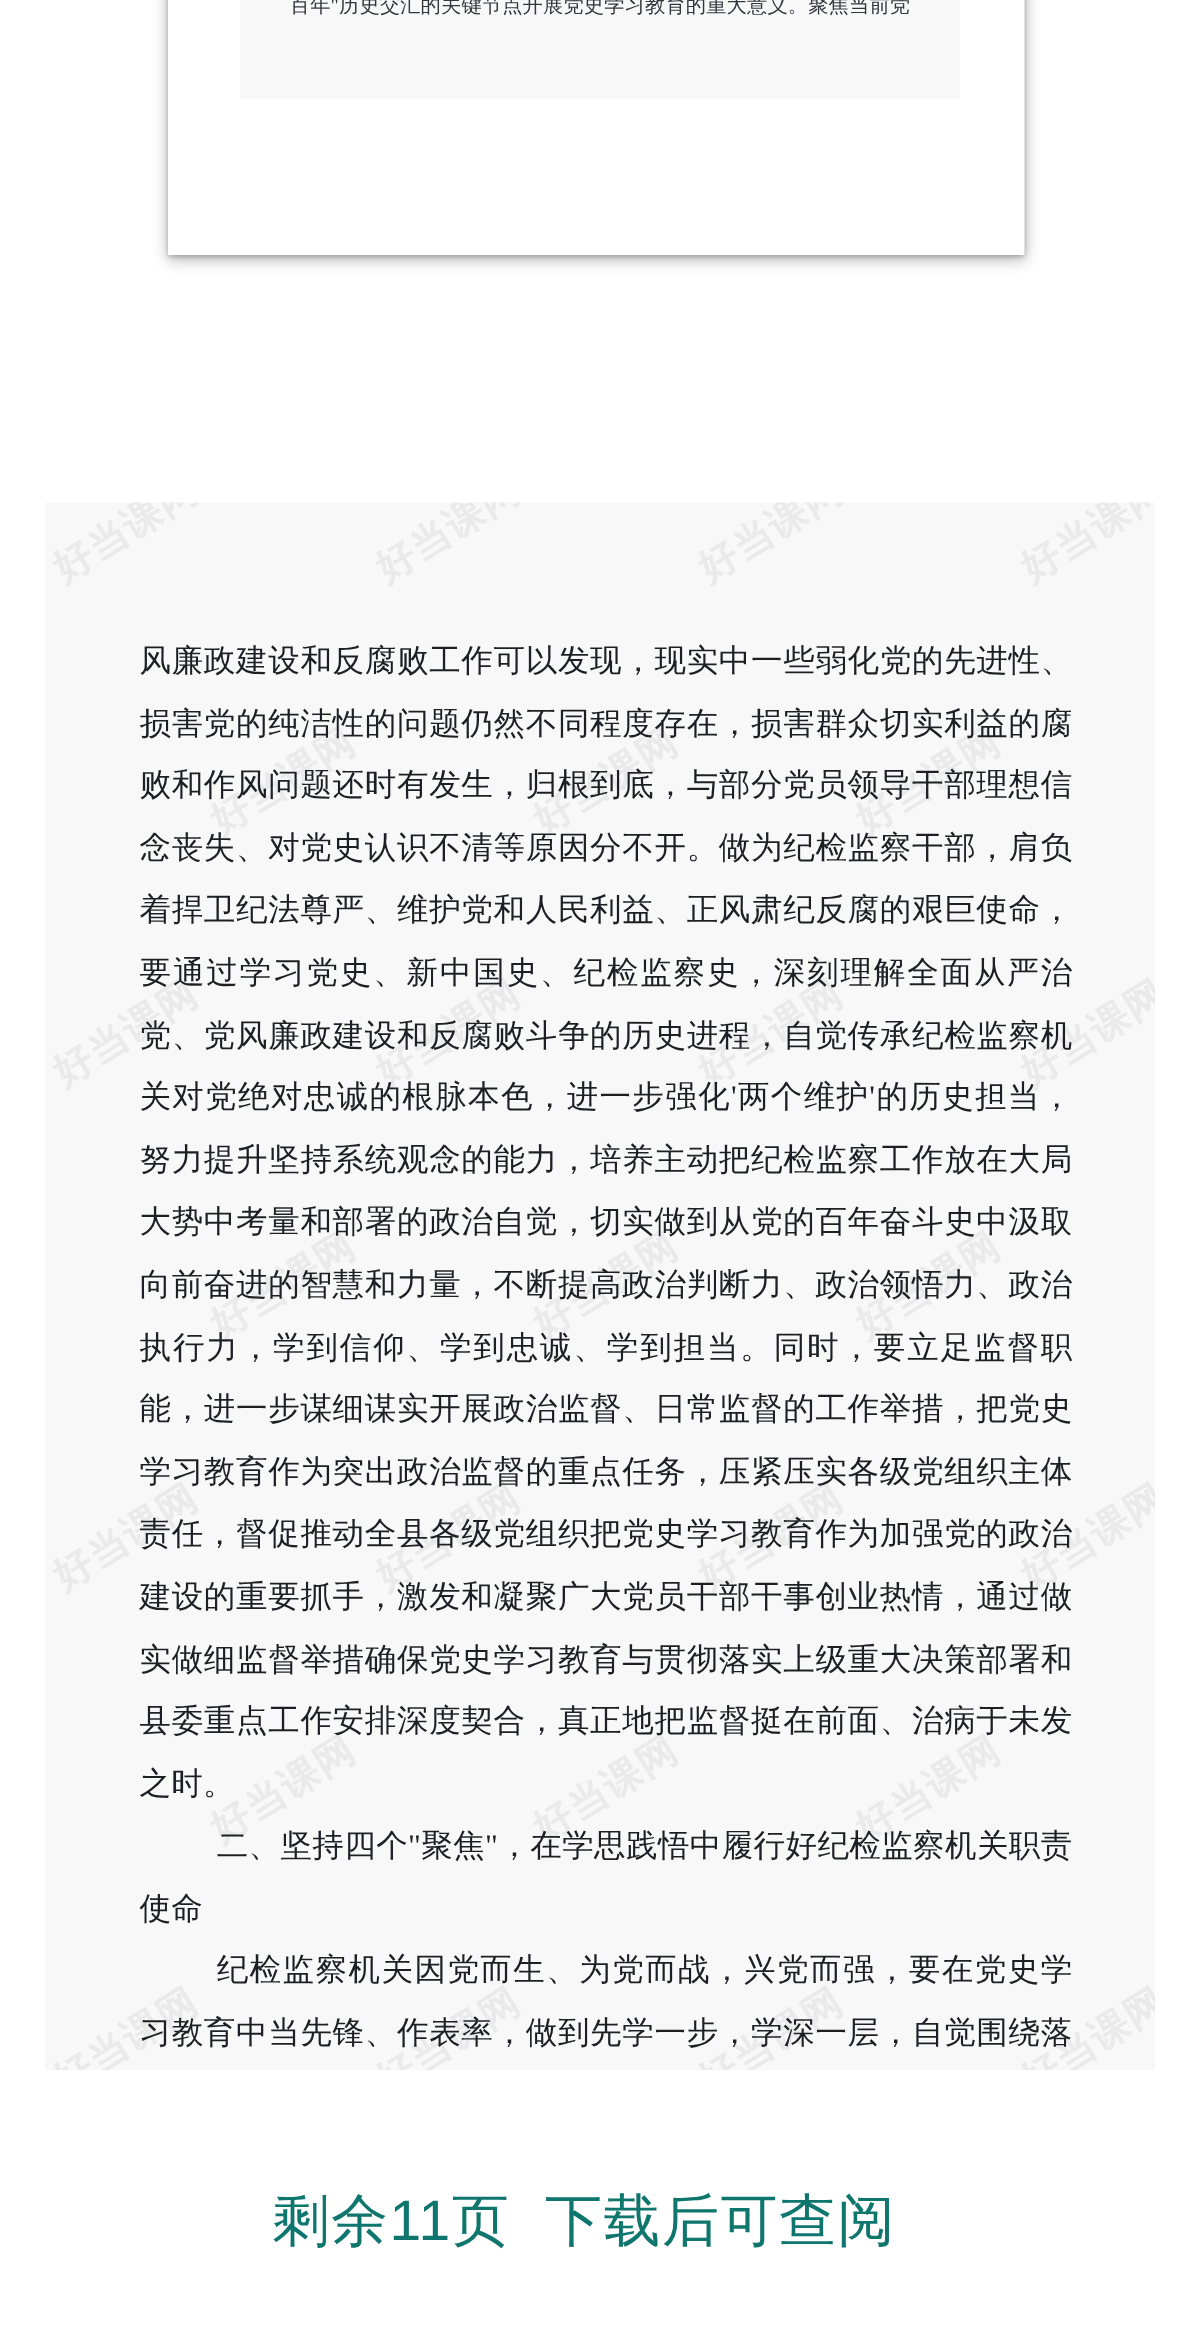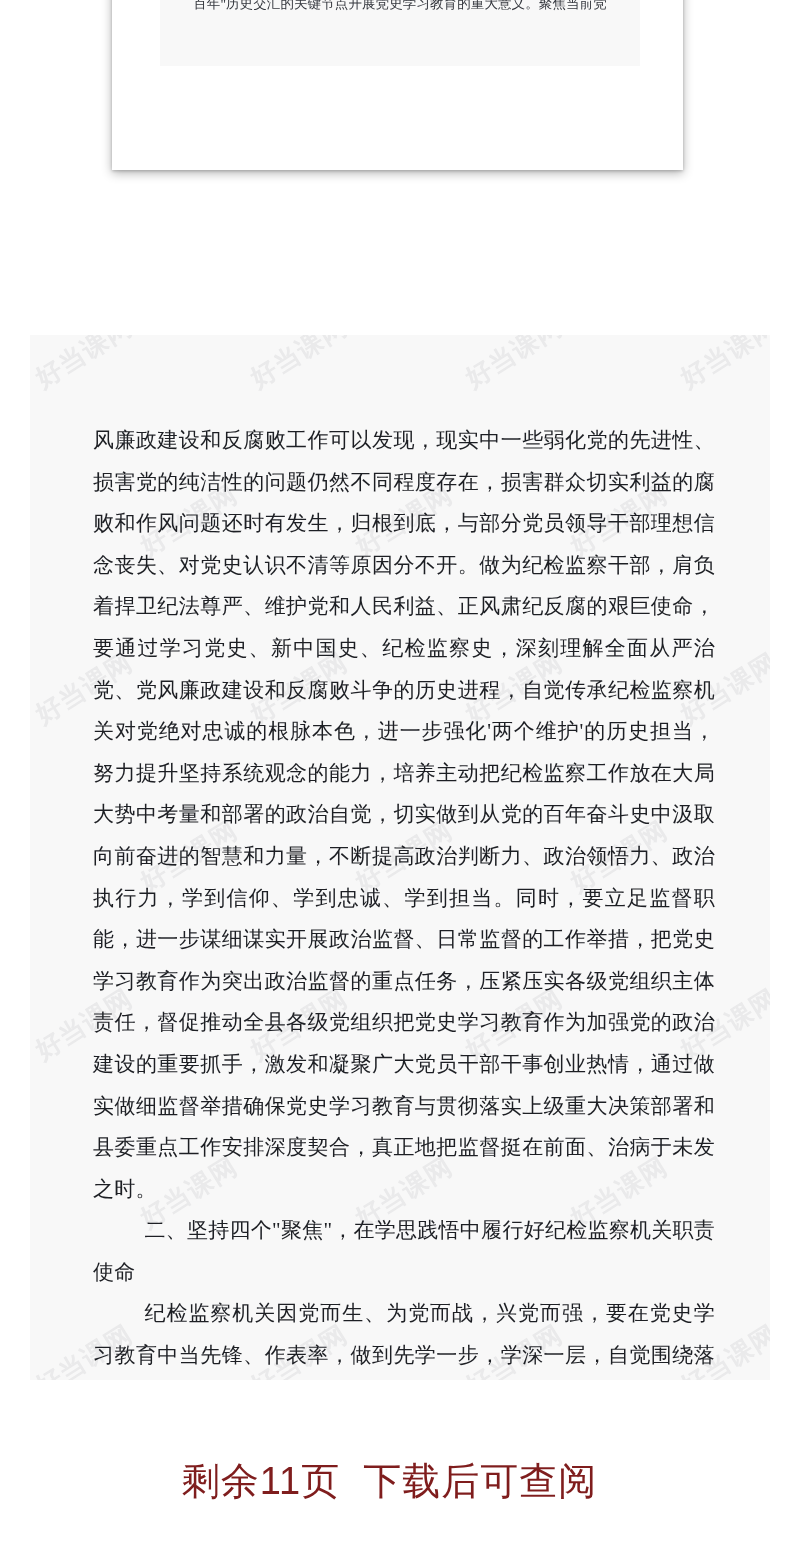--- a/index.html
+++ b/index.html
@@ -99,21 +99,21 @@
   
   #footer-notice {
     position: absolute;
     left: 0;
     top: 1455px;
     width: 779px;
     text-align: center;
     font-family: "Liberation Sans", "DejaVu Sans", sans-serif;
     font-size: 38px;
     line-height: 52px;
-    color: #7f1d1d;
+    color: #0f766e;
     letter-spacing: 1px;
     white-space: pre;
   }
 </style>
 </head>
 <body>
 
 <div id="page-one-card">
   <div id="page-one-textblock">
     <div id="page-one-line">百年"历史交汇的关键节点开展党史学习教育的重大意义。聚焦当前党</div>

